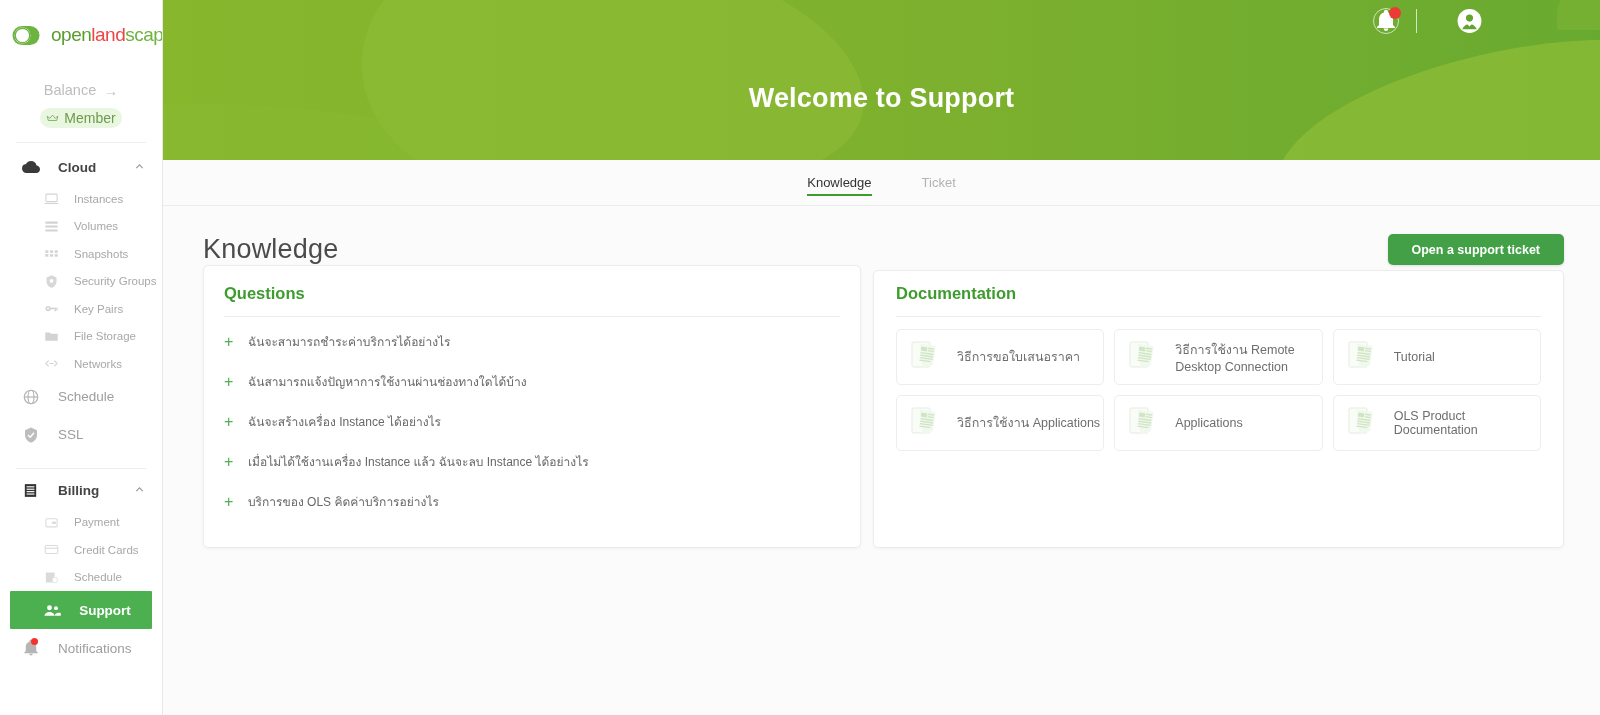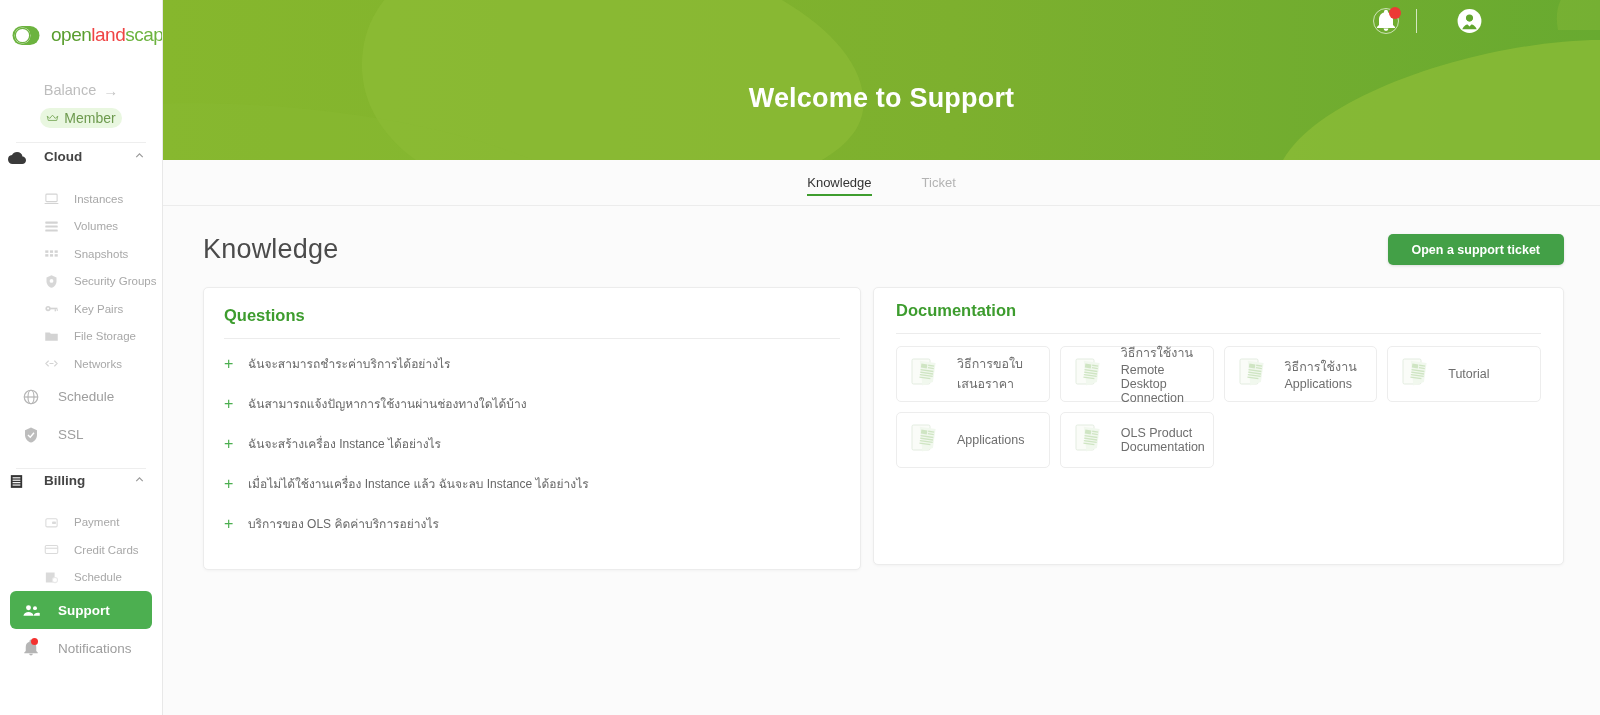--- a/index.html
+++ b/index.html
@@ -34,45 +34,46 @@
     margin: 10px auto 0; width: 82px; height: 20px;
     background: #e9f7e0; border-radius: 12px;
     display: flex; align-items: center; justify-content: center; gap: 5px;
   }
   .member-badge .mb-text { color: #6d9a4e; font-size: 14px; }
 
   .nav-divider { margin: 14px 16px 0; height: 1px; background: #eeeeee; }
 
   .nav { margin-top: 6px; }
   .nav-group-head {
-    display: flex; align-items: flex-start; height: 36px;
-    padding-left: 8px; cursor: pointer; position: relative;
+    display: flex; align-items: center; height: 36px;
+    padding-left: 22px; cursor: pointer; position: relative;
   }
   .nav-group-head .ic { width: 22px; flex: 0 0 22px; display:flex; align-items:center; }
   .nav-group-head .lbl { font-size: 13.5px; color: #444; font-weight: 700; margin-left: 14px; }
   .nav-group-head .chev {
     position: absolute; right: 16px; color: #9a9a9a; font-size: 10px;
   }
   .nav-sub {
     display: flex; align-items: center; height: 27.5px;
     padding-left: 44px; cursor: pointer;
   }
   .nav-sub .ic { width: 18px; flex: 0 0 18px; display:flex; align-items:center; opacity:.55; }
   .nav-sub .lbl { font-size: 11.5px; color: #a8a8a8; margin-left: 12px; }
 
   .nav-item {
     display: flex; align-items: center; height: 38px;
     padding-left: 22px; cursor: pointer; position: relative;
   }
   .nav-item .ic { width: 22px; flex: 0 0 22px; display:flex; align-items:center; }
   .nav-item .lbl { font-size: 13.5px; color: #9e9e9e; margin-left: 14px; }
   .nav-item.active {
-    background: #4caf50; border-radius: 6px;
+    background: #4caf50; border-radius: 1px;
     margin: 0 10px 0 10px; padding-left: 12px;
     height: 38px;
+    justify-content: center;
   }
   .nav-item.active .lbl { color: #ffffff; font-weight: 700; }
 
   .notif-dot {
     position: absolute; width: 7px; height: 7px; border-radius: 50%;
     background: #f4312f; top: 9px; left: 31px;
   }
 
   
   .main { flex: 1 1 auto; height: 715px; position: relative; background: #fbfbfb; }
@@ -120,39 +121,39 @@
   .content { padding: 28px 36px 0 40px; }
   .content-head { display: flex; align-items: center; justify-content: space-between; }
   .page-title { font-size: 27px; color: #4b4b4b; font-weight: 300; letter-spacing: .2px; }
   .ticket-btn {
     background: #43a047; color: #fff; border: none; border-radius: 5px;
     font-size: 12.5px; font-weight: 700; padding: 0 24px; height: 31px;
     cursor: pointer; font-family: inherit;
     box-shadow: 0 1px 3px rgba(0,0,0,.12);
   }
 
-  .panels { display: flex; gap: 12px; margin-top: 22px; align-items: flex-start; }
+  .panels { display: flex; gap: 12px; align-items: flex-end; }
   .panel {
     background: #fff; border: 1px solid #ececec; border-radius: 5px;
     box-shadow: 0 1px 3px rgba(0,0,0,.04);
   }
   .panel-q { flex: 0 0 658px; padding: 18px 20px 26px; min-height: 278px; }
   .panel-d { flex: 1 1 auto; padding: 13px 22px 22px; min-height: 278px; }
   .panel-title { color: #3d9c2e; font-size: 16.5px; font-weight: 700; }
   .panel-rule { height: 1px; background: #ececec; margin: 13px 0 4px; }
 
   .q-item {
     display: flex; align-items: center; gap: 12px;
     padding: 11px 0 10px; cursor: pointer;
   }
   .q-plus { color: #4caf50; font-size: 16px; line-height: 1; width: 12px; }
   .q-text { font-size: 12px; color: #676767; }
 
   .doc-grid {
-    display: grid; grid-template-columns: 1fr 1fr 1fr 1fr; gap: 10px; margin-top: 12px;
+    display: grid; grid-template-columns: 1fr 1fr 1fr; gap: 10px; margin-top: 12px;
   }
   .doc-card {
     border: 1px solid #ededed; border-radius: 5px; height: 56px;
     display: flex; align-items: center; padding-left: 12px; gap: 14px;
     cursor: pointer; background: #fff;
   }
   .doc-label { font-size: 12.5px; color: #6e6e6e; }
   .doc-icon { width: 34px; height: 34px; flex: 0 0 34px; }
 </style>
 </head>
@@ -522,42 +523,42 @@
                       <rect x="18" y="7.5" width="6" height="1.3"></rect>
                       <rect x="18" y="10" width="6" height="1.3"></rect>
                       <rect x="11" y="13" width="13" height="1.3"></rect>
                       <rect x="11" y="15.5" width="13" height="1.3"></rect>
                       <rect x="11" y="18" width="13" height="1.3"></rect>
                       <rect x="11" y="20.5" width="11" height="1.3"></rect>
                     </g>
                   </g>
                 </svg>
               </span>
-              <span class="doc-label">วิธีการใช้งาน Applications</span>
+              <span class="doc-label">Tutorial</span>
             </div>
 
             <div class="doc-card">
               <span class="doc-icon">
                 <svg viewBox="0 0 34 34" width="34" height="34">
                   <rect x="3" y="2" width="18" height="25" rx="1.5" fill="#fafcf8" stroke="#e3ece0" stroke-width="1"></rect>
                   <g transform="rotate(8 18 17)">
                     <path d="M9,5 L25,5 L25,24 L15,29 Z" fill="#f1f8ee"></path>
                     <g fill="#cfe5c3">
                       <rect x="11" y="7.5" width="6" height="4"></rect>
                       <rect x="18" y="7.5" width="6" height="1.3"></rect>
                       <rect x="18" y="10" width="6" height="1.3"></rect>
                       <rect x="11" y="13" width="13" height="1.3"></rect>
                       <rect x="11" y="15.5" width="13" height="1.3"></rect>
                       <rect x="11" y="18" width="13" height="1.3"></rect>
                       <rect x="11" y="20.5" width="11" height="1.3"></rect>
                     </g>
                   </g>
                 </svg>
               </span>
-              <span class="doc-label">Tutorial</span>
+              <span class="doc-label">วิธีการใช้งาน Applications</span>
             </div>
 
             <div class="doc-card">
               <span class="doc-icon">
                 <svg viewBox="0 0 34 34" width="34" height="34">
                   <rect x="3" y="2" width="18" height="25" rx="1.5" fill="#fafcf8" stroke="#e3ece0" stroke-width="1"></rect>
                   <g transform="rotate(8 18 17)">
                     <path d="M9,5 L25,5 L25,24 L15,29 Z" fill="#f1f8ee"></path>
                     <g fill="#cfe5c3">
                       <rect x="11" y="7.5" width="6" height="4"></rect>

